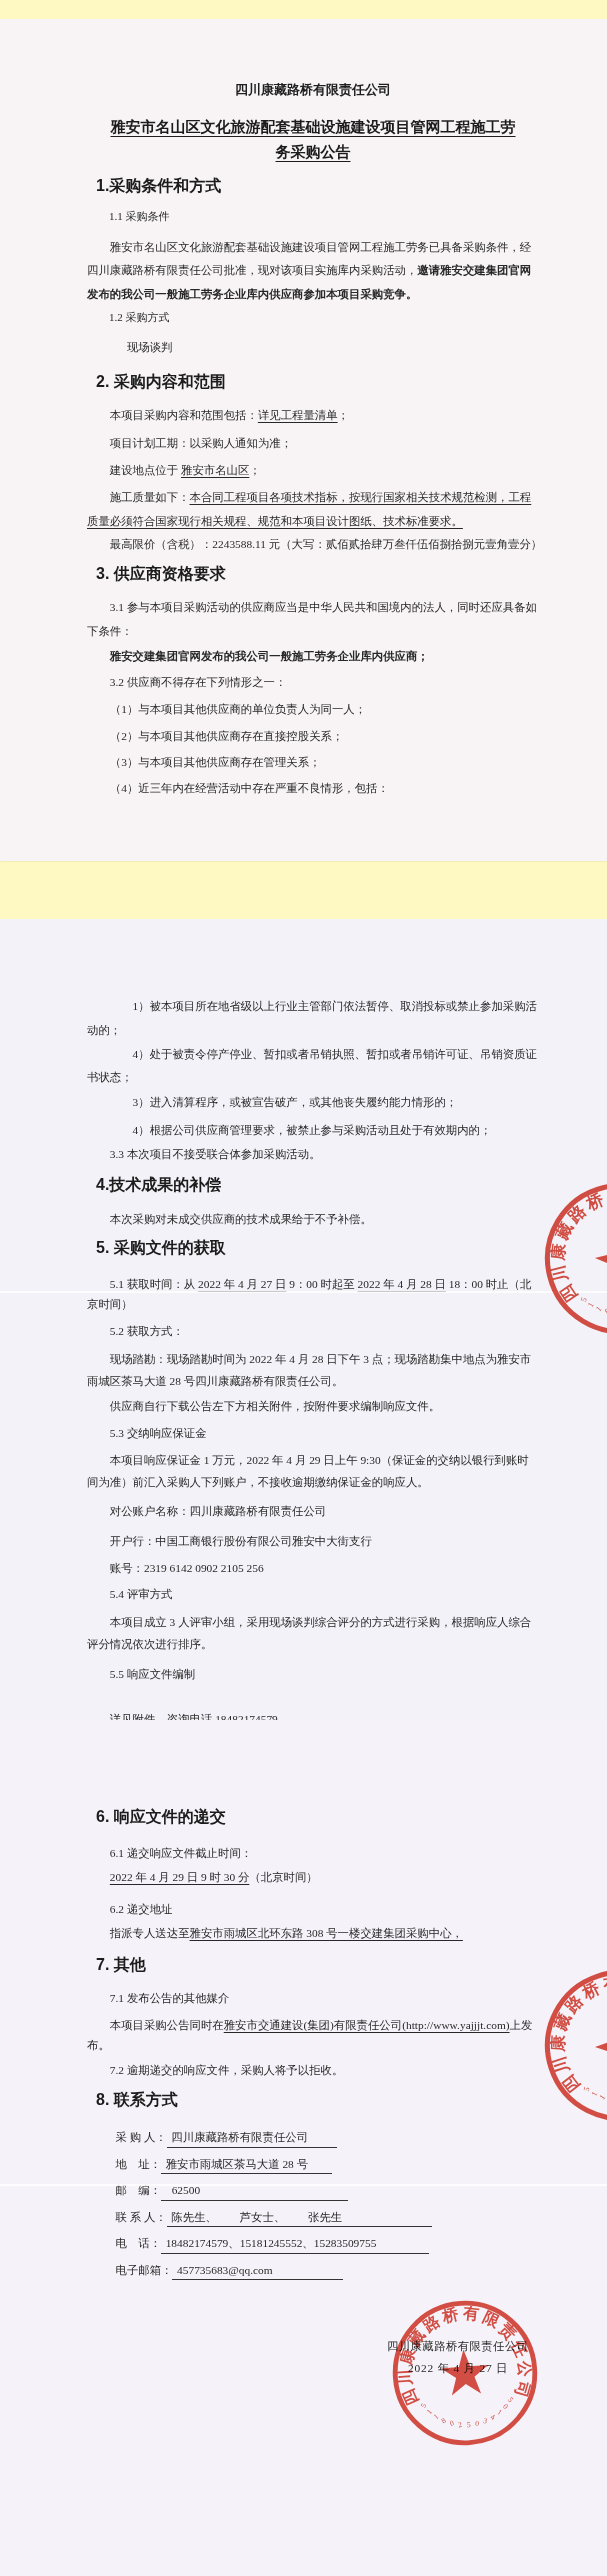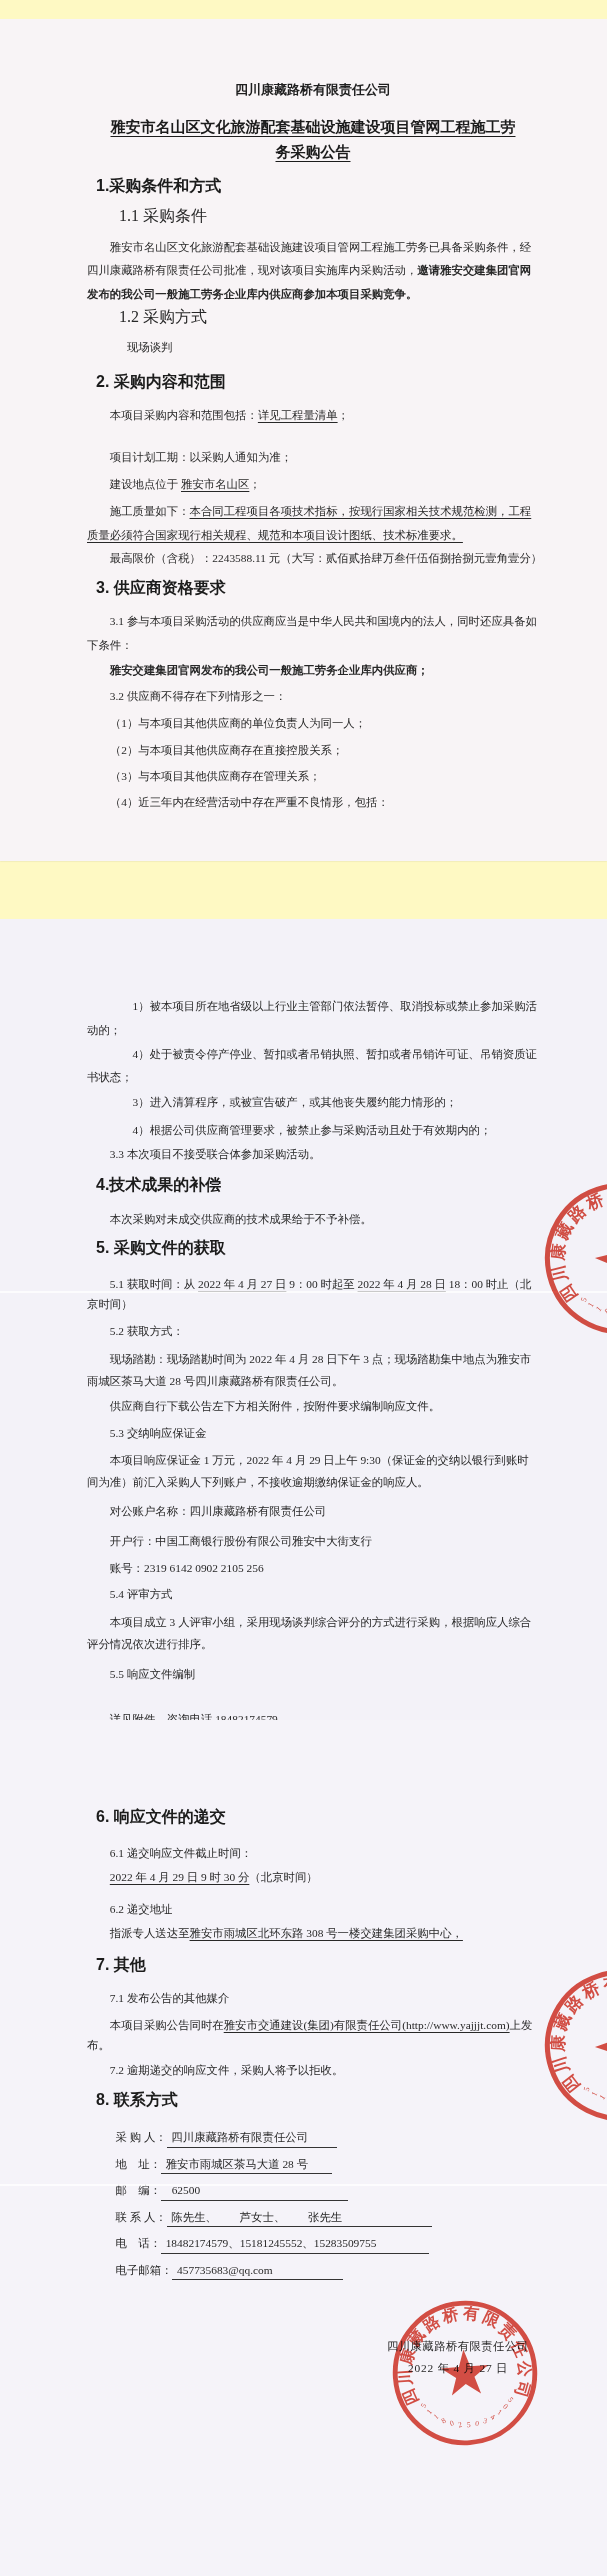--- a/index.html
+++ b/index.html
@@ -16,21 +16,21 @@
   #page2{top:919px;height:846px;background:#f3f2f8;}
   #page3{top:1720px;height:856px;background:#f5f3f9;}
   .inner{padding:0 68px 0 87px;font-size:11.4px;line-height:23.5px;}
   .company{ text-align:center;font-size:13px;font-weight:bold;line-height:20px;
     font-family:"Liberation Sans","DejaVu Sans",sans-serif;color:#1f1f1f;}
   .doc-title{ max-width:416px;margin:13.7px auto 0;text-align:center;font-size:15px;font-weight:bold;
     line-height:25px;text-decoration:underline;text-underline-offset:3.8px;
     font-family:"Liberation Sans","DejaVu Sans",sans-serif;color:#1c1c1c;}
   .h1{font-size:16px;font-weight:bold;line-height:23px;margin-left:9px;
     font-family:"Liberation Sans","DejaVu Sans",sans-serif;color:#1c1c1c;}
-  .sub{font-size:16px;line-height:16.7px;text-indent:2em;}
+  .sub{font-size:11px;line-height:16.7px;text-indent:2em;}
   .para{text-indent:2em;}
   .para2{text-indent:2em;line-height:22px;}
   .tight{text-indent:2em;line-height:20px;}
   .item2{text-indent:4em;}
   .nowrap{white-space:nowrap;}
   .b{font-weight:bold;}
   .u{text-decoration:underline;text-underline-offset:3px;text-decoration-thickness:0.8px;}
   .indent35{text-indent:3.5em;}
   .contact-row{margin:0 0 3px 2.5em;line-height:23.5px;}
   .contact-row .lbl{white-space:pre;}
@@ -60,21 +60,21 @@
       <div class="sub" style="margin-top:10.6px;">1.1 采购条件</div>
 
       <div class="para" style="margin-top:11.4px;"><span>雅安市名山区文化旅游配套基础设施建设项目管网工程施工劳务已具备采购条件，经四川康藏路桥有限责任公司批准，现对该项目实施库内采购活动，</span><span class="b">邀请雅安交建集团官网发布的我公司一般施工劳务企业库内供应商参加本项目采购竞争。</span></div>
 
       <div class="sub" style="margin-top:3px;">1.2 采购方式</div>
       <div class="indent35" style="margin-top:10px;">现场谈判</div>
 
       <div class="h1" style="margin-top:10.6px;">2. 采购内容和范围</div>
 
       <div class="para" style="margin-top:10.6px;"><span>本项目采购内容和范围包括：</span><span class="u">详见工程量清单</span><span>；</span></div>
-      <div class="para" style="margin-top:19px;">项目计划工期：以采购人通知为准；</div>
+      <div class="para" style="margin-top:5px;">项目计划工期：以采购人通知为准；</div>
       <div class="para" style="margin-top:3px;"><span>建设地点位于 </span><span class="u">雅安市名山区</span><span>；</span></div>
       <div class="para" style="margin-top:3.8px;"><span>施工质量如下：</span><span class="u">本合同工程项目各项技术指标，按现行国家相关技术规范检测，工程质量必须符合国家现行相关规程、规范和本项目设计图纸、技术标准要求。</span></div>
       <div class="para nowrap" style="margin-top:0;">最高限价（含税）：2243588.11 元（大写：贰佰贰拾肆万叁仟伍佰捌拾捌元壹角壹分）</div>
 
       <div class="h1" style="margin-top:5.3px;">3.  供应商资格要求</div>
 
       <div class="para" style="margin-top:11.4px;">3.1 参与本项目采购活动的供应商应当是中华人民共和国境内的法人，同时还应具备如下条件：</div>
       <div class="para b" style="margin-top:1.5px;">雅安交建集团官网发布的我公司一般施工劳务企业库内供应商；</div>
       <div class="para" style="margin-top:3px;">3.2 供应商不得存在下列情形之一：</div>
 

